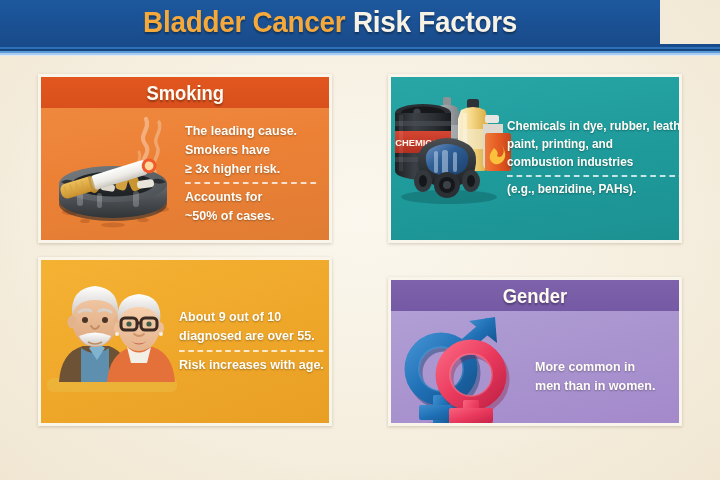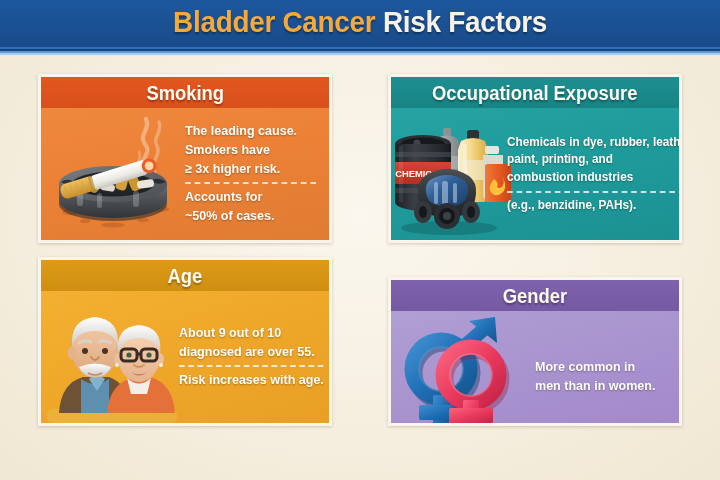--- a/index.html
+++ b/index.html
@@ -9,21 +9,21 @@
     background:#f7f1e4;
   }
   #infographic{
     position:relative;width:720px;height:480px;
     background:
       radial-gradient(ellipse at 50% 45%, #fbf7ee 0%, #f6efe0 55%, #f0e6d2 100%);
   }
 
   
   .banner{
-    position:absolute;left:0;top:0;width:720px;height:44px;
+    position:absolute;left:0;top:0;width:660px;height:44px;
     background:linear-gradient(180deg,#1d589e 0%,#1b5296 45%,#194b8a 100%);
     display:flex;align-items:center;justify-content:center;
     box-sizing:border-box;
   }
   .banner-title{
     font-size:30px;font-weight:bold;letter-spacing:-0.3px;
     white-space:nowrap;line-height:1;
     transform:scaleX(0.93);transform-origin:center;
     text-shadow:0 2px 2px rgba(0,0,0,.35);
   }
@@ -219,23 +219,20 @@
           <div class="line">Smokers have</div>
           <div class="line">≥ 3x higher risk.</div>
           <div class="divider"></div>
           <div class="line">Accounts for</div>
           <div class="line">~50% of cases.</div>
         </div>
       </div>
     </div>
 
     <div class="card" id="card-occupational">
-      <div class="card-head">
-        <span class="card-head-label">Occupational Exposure</span>
-      </div>
       <div class="card-body">
         <div class="art">
           <svg viewBox="0 0 120 132" width="120" height="132">
             <defs>
               <linearGradient id="drumG" x1="0" y1="0" x2="1" y2="0">
                 <stop offset="0" stop-color="#1d2024"></stop>
                   <stop offset="0.35" stop-color="#3b4046"></stop>
                 <stop offset="0.72" stop-color="#2a2e33"></stop>
                   <stop offset="1" stop-color="#17191c"></stop>
               </linearGradient>
@@ -328,23 +325,20 @@
           <div class="line">Chemicals in dye, rubber, leather,</div>
           <div class="line">paint, printing, and</div>
           <div class="line">combustion industries</div>
           <div class="divider"></div>
           <div class="line">(e.g., benzidine, PAHs).</div>
         </div>
       </div>
     </div>
 
     <div class="card" id="card-age">
-      <div class="card-head">
-        <span class="card-head-label">Age</span>
-      </div>
       <div class="card-body">
         <div class="art">
           <svg viewBox="0 0 142 132" width="142" height="132">
             <defs>
               <linearGradient id="hairW" x1="0" y1="0" x2="0" y2="1">
                 <stop offset="0" stop-color="#ffffff"></stop>
                   <stop offset="1" stop-color="#ccc7c2"></stop>
               </linearGradient>
               <linearGradient id="skinM" x1="0" y1="0" x2="0" y2="1">
                 <stop offset="0" stop-color="#f2c8a4"></stop>

